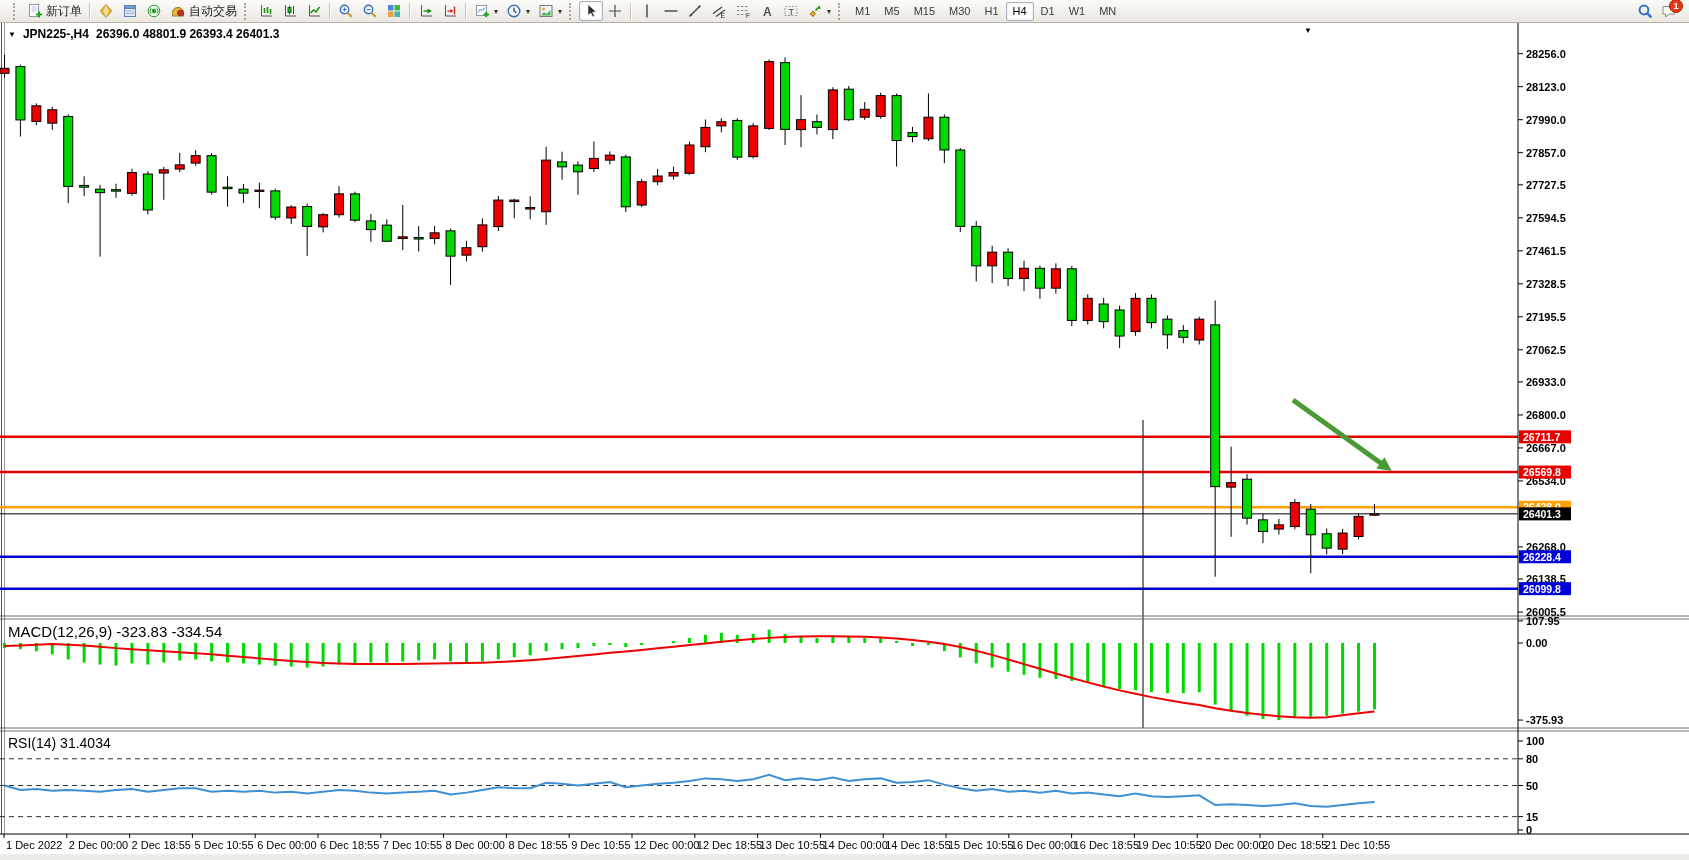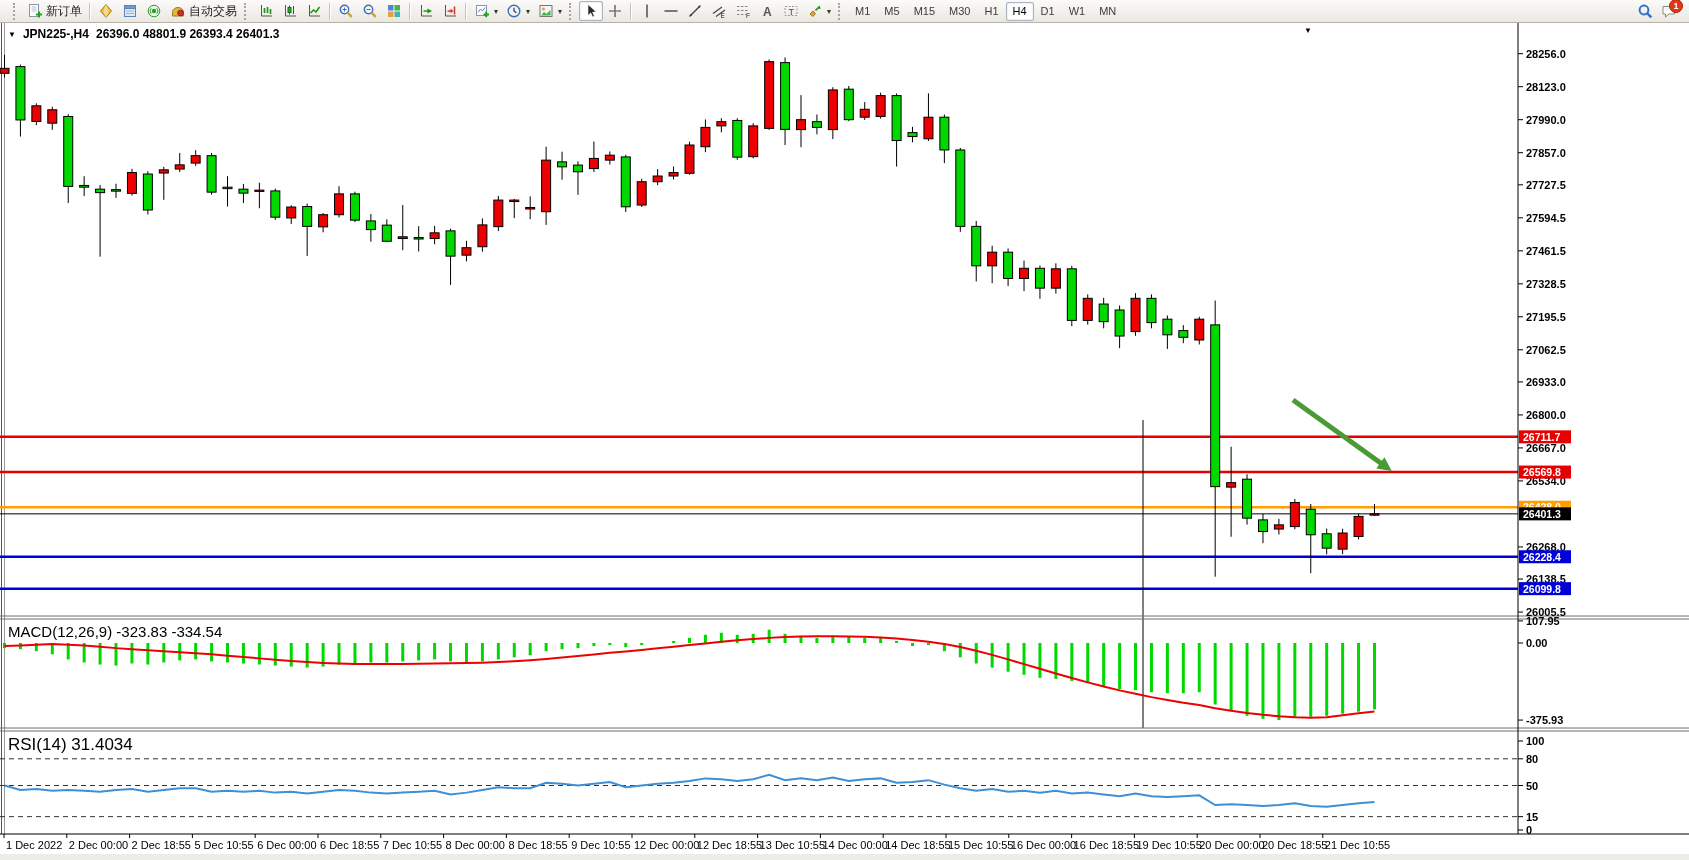--- a/index.html
+++ b/index.html
@@ -23,21 +23,21 @@
   .chat-wrap{position:relative;display:inline-flex;margin-right:8px;}
   .badge{position:absolute;top:-4px;right:-6px;width:12px;height:12px;border-radius:50%;
     background:#e03818;color:#fff;font-size:9px;font-weight:bold;line-height:12px;
     text-align:center;border:1px solid #b02000;}
   .chart-window{position:absolute;top:23px;left:0;width:1689px;height:837px;background:#fff;}
   #chart-svg{position:absolute;top:0;left:0;}
   .overlay-label{position:absolute;color:#000;white-space:nowrap;pointer-events:none;}
   .symbol-title{top:4px;left:8px;font-size:12px;font-weight:bold;display:flex;gap:7px;align-items:center;}
   .symbol-title .dd{font-size:8px;position:relative;top:0px;}
   .macd-label{top:600px;left:8px;font-size:15px;}
-  .rsi-label{top:712px;left:8px;font-size:17px;text-align:right;}
+  .rsi-label{top:712px;left:8px;font-size:14px;text-align:right;}
   .corner-marker{top:3px;left:1304px;font-size:8px;color:#000;}
 </style>
 </head>
 <body>
 
 <div class="toolbar">
     <div class="grip"></div>
     <button class="tbbtn">
       <span style="display: inline-flex;">
         <svg width="16" height="16" viewBox="0 0 16 16" fill="none" stroke-width="1">

